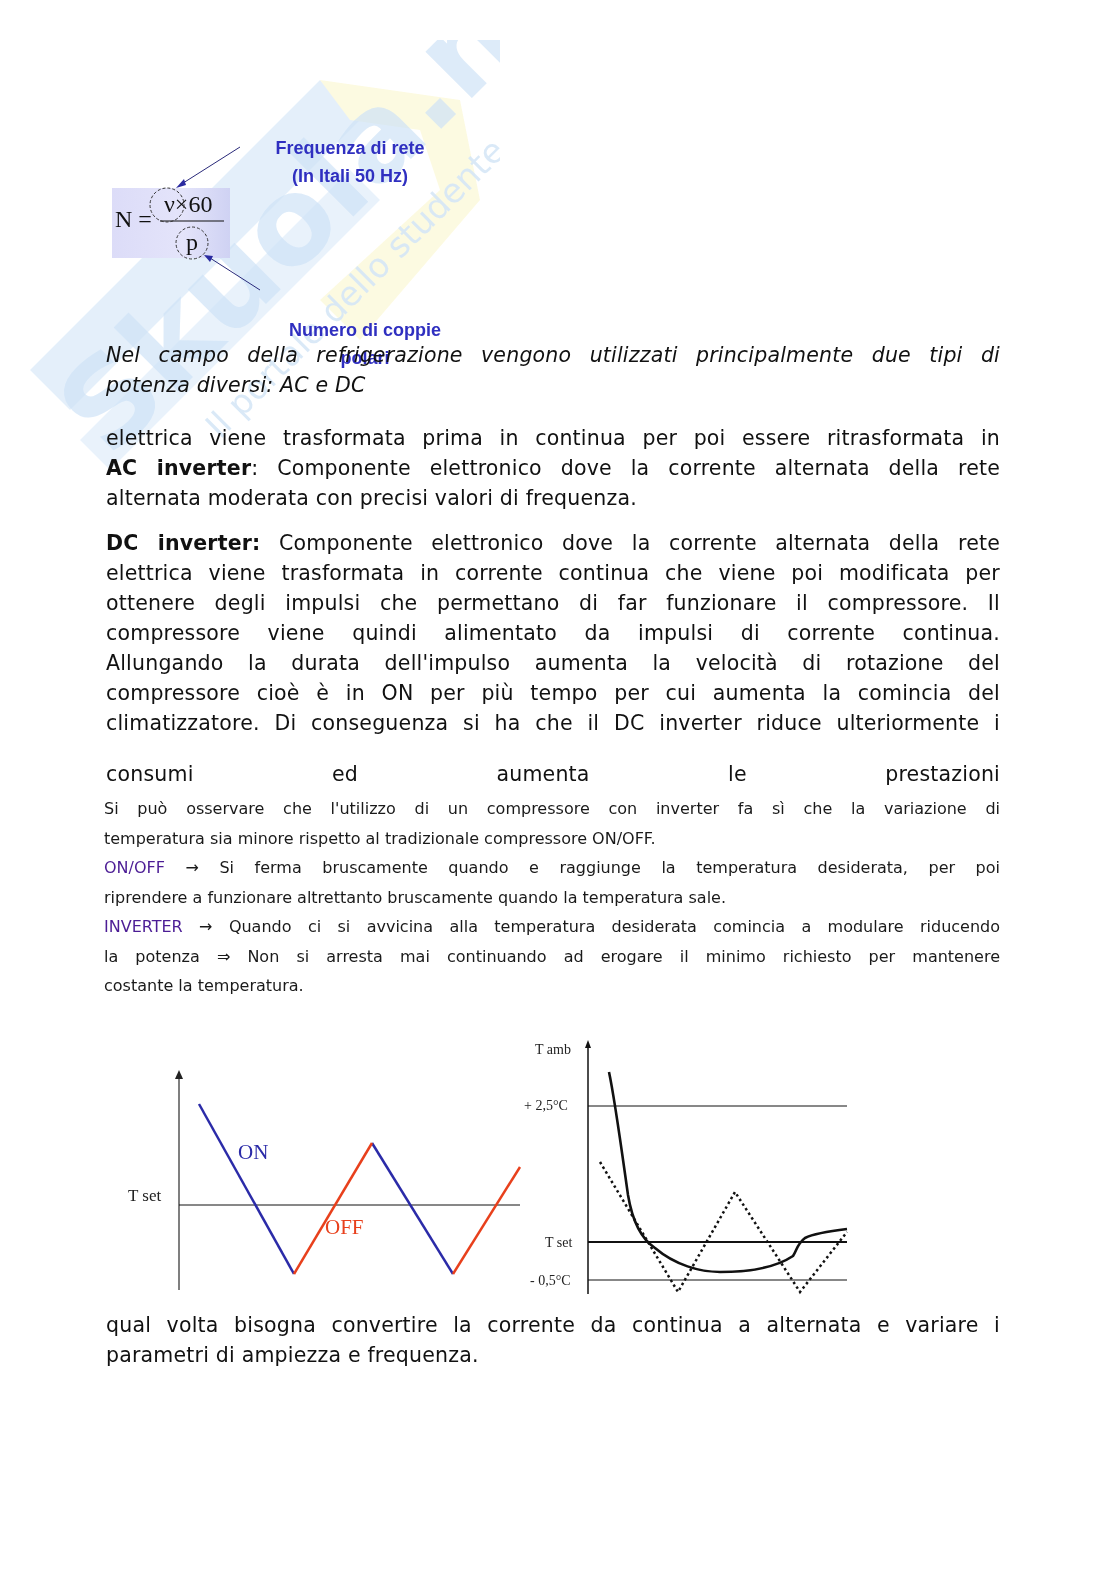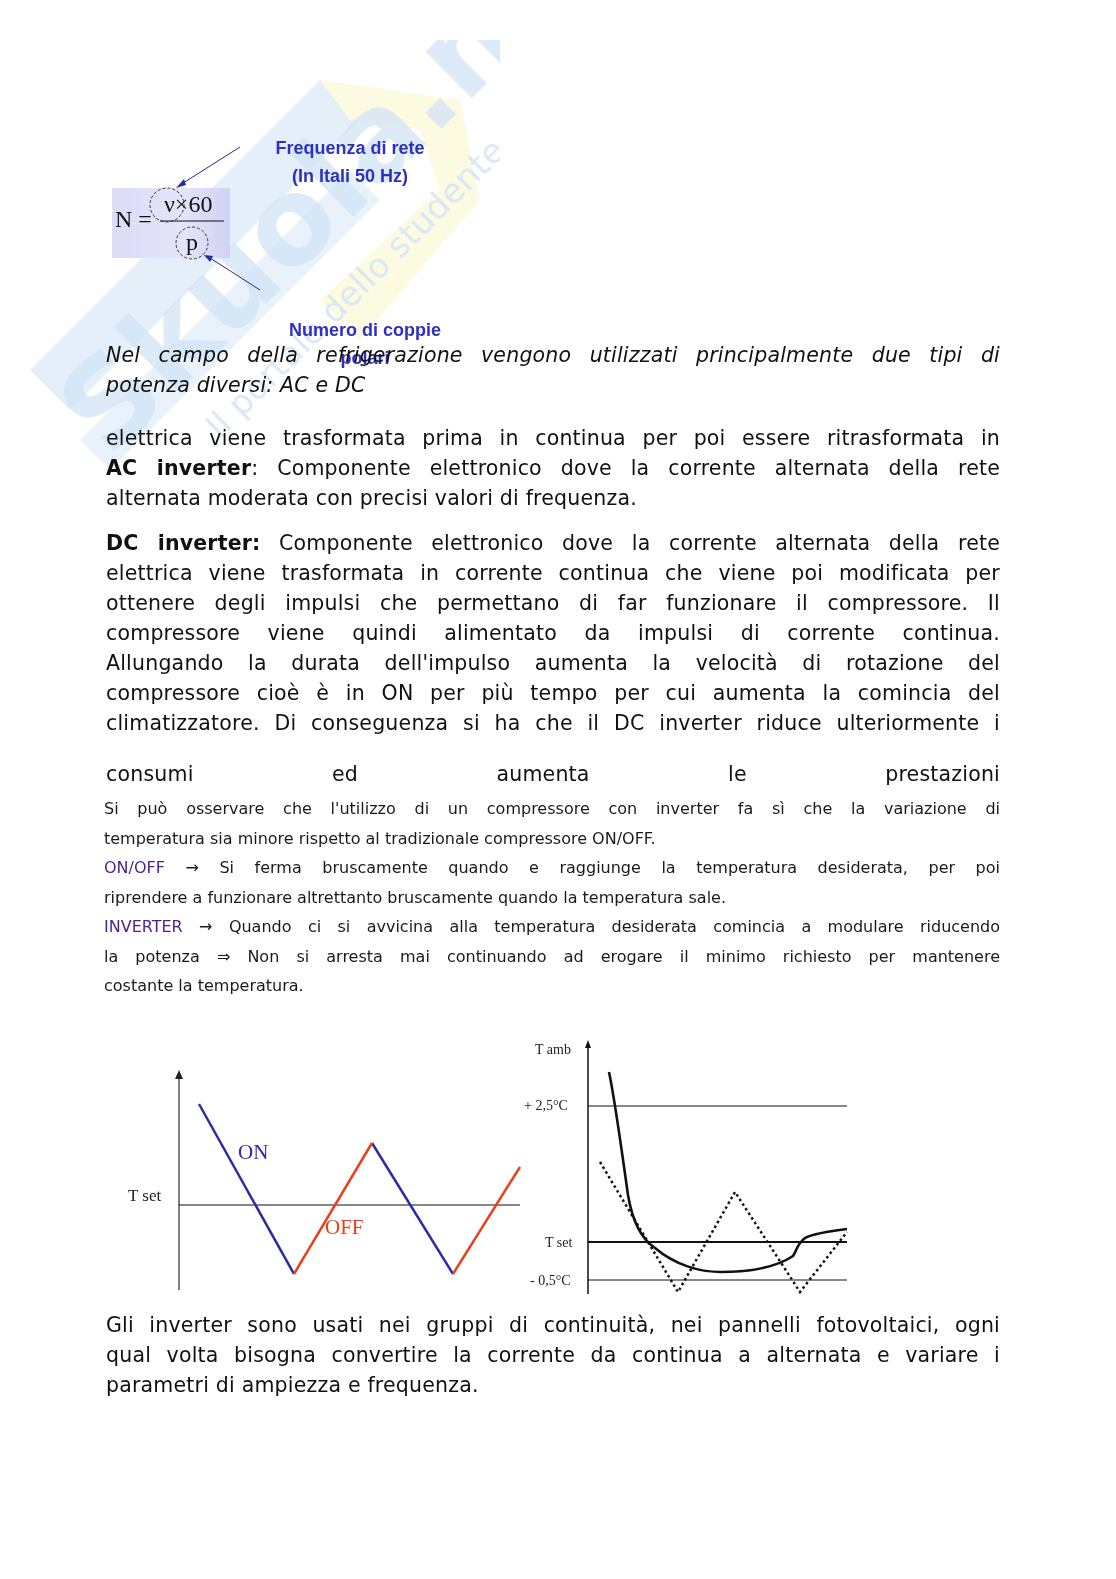--- a/index.html
+++ b/index.html
@@ -117,18 +117,17 @@
     <text x="9" y="80" font-family="Liberation Serif, serif" font-size="14" fill="#222">+ 2,5°C</text>
     <line x1="73" y1="212" x2="332" y2="212" stroke="#111" stroke-width="2"></line>
     <text x="30" y="217" font-family="Liberation Serif, serif" font-size="14" fill="#222">T set</text>
     <line x1="73" y1="250" x2="332" y2="250" stroke="#111" stroke-width="1"></line>
     <text x="15" y="255" font-family="Liberation Serif, serif" font-size="14" fill="#222">- 0,5°C</text>
     <path d="M 94 42 C 100 70, 108 130, 113 165 C 118 195, 128 210, 140 218 C 160 235, 185 242, 205 242 C 235 242, 260 238, 278 226 C 282 220, 282 214, 290 208 C 300 203, 315 201, 332 199" fill="none" stroke="#111" stroke-width="2.6"></path>
     <polyline points="85,132 163,262 220,162 285,262 332,202" fill="none" stroke="#111" stroke-width="2.5" stroke-dasharray="2.5,3"></polyline>
   </svg>
 
   <div class="para" style="top:1310px;">
-    <span class="line">Gli inverter sono usati nei gruppi di continuità, nei pannelli fotovoltaici, ogni</span>
     <span class="line">qual volta bisogna convertire la corrente da continua a alternata e variare i</span>
     <span class="line left">parametri di ampiezza e frequenza.</span>
   </div>
 
 </div>
 
 </body></html>

